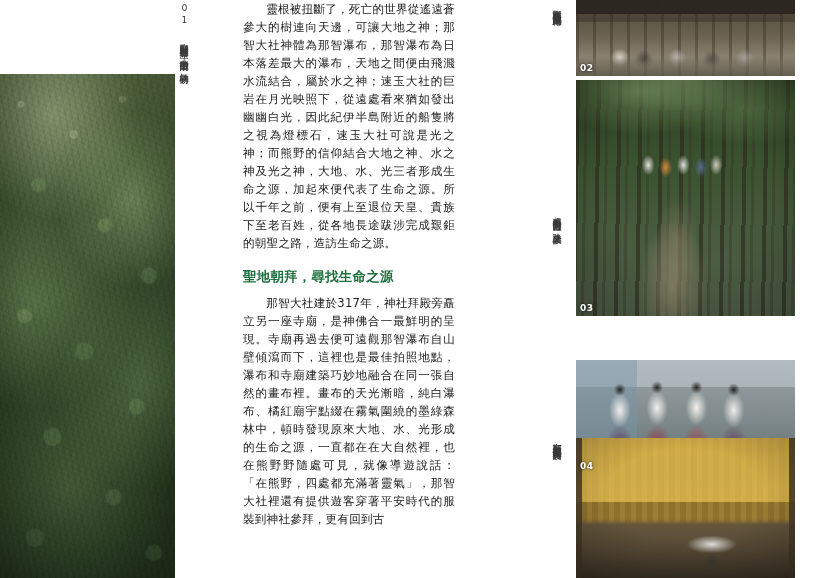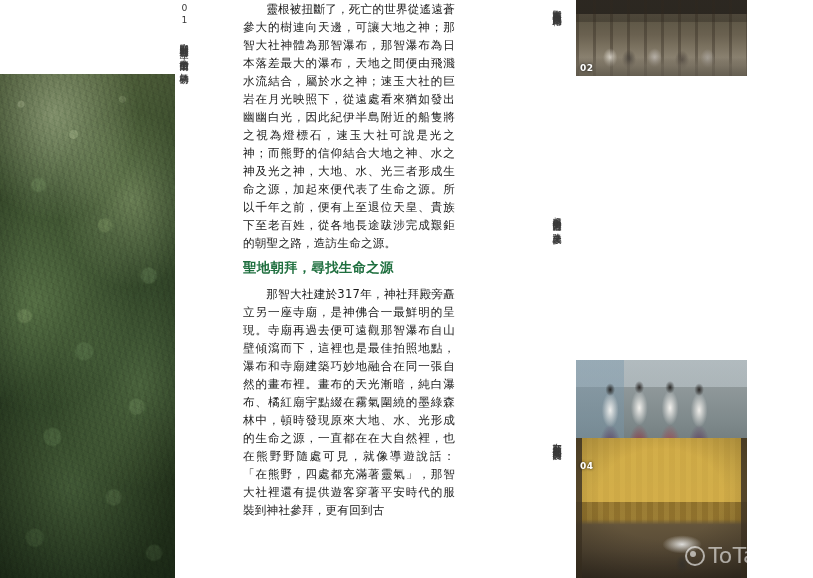--- a/index.html
+++ b/index.html
@@ -89,38 +89,39 @@
     margin: 0;
     font-family: "DejaVu Sans", "Liberation Sans", sans-serif;
   }
   .para + .para { margin-top: 0; }
   .indent { text-indent: 2em; }
   .sec-head {
     color: #1f6f3f;
     font-size: 13.4px;
     font-weight: bold;
     line-height: 18px;
-    margin: 7px 0 8px 0;
+    margin: 16px 0 8px 0;
     letter-spacing: 0.3px;
   }
 
   
   .right-col {
     position: absolute;
     left: 576px;
     top: 0;
     width: 237px;
     height: 578px;
   }
   .photo {
     position: absolute;
     left: 0;
     width: 171px;
     overflow: hidden;
     background: #777;
+    padding-left: 48px;
   }
   .photo .layer { position: absolute; inset: 0; }
   .photo .badge {
     position: absolute;
     left: 4px;
     bottom: 3px;
     color: #ffffff;
     font-size: 9px;
     font-weight: bold;
     text-shadow: 0 0 3px rgba(0,0,0,0.85);
@@ -335,37 +336,42 @@
 
     <div class="photo" id="photo1">
       <div class="layer p1-base"></div>
       <div class="layer p1-roof"></div>
       <div class="layer p1-beams"></div>
       <div class="layer p1-figures"></div>
       <div class="layer p1-ground"></div>
       <span class="badge">02</span>
     </div>
 
+    <div class="photo" id="photo2">
+      <div class="layer p2-base"></div>
+      <div class="layer p2-trunks"></div>
+      <div class="layer p2-canopy"></div>
+      <div class="layer p2-path"></div>
+      <div class="layer p2-people"></div>
+      <div class="layer p2-shade"></div>
+      <span class="badge">03</span>
+    </div>
 
     <div class="photo" id="photo3">
       <div class="layer p3-base"></div>
       <div class="layer p3-bg"></div>
       <div class="layer p3-figures"></div>
       <div class="layer p3-hats"></div>
       <span class="badge">04</span>
     </div>
 
     <div class="photo" id="photo4">
       <div class="layer p4-base"></div>
       <div class="layer p4-gold"></div>
       <div class="layer p4-posts"></div>
       <div class="layer p4-umbrella"></div>
       <div class="layer p4-dark"></div>
     </div>
 
   </div>
 
-  <div class="watermark">
-    <span class="wm-mark"></span>
-    <span>ToTasker</span>
-  </div>
 
 </div>
 
 </body></html>

